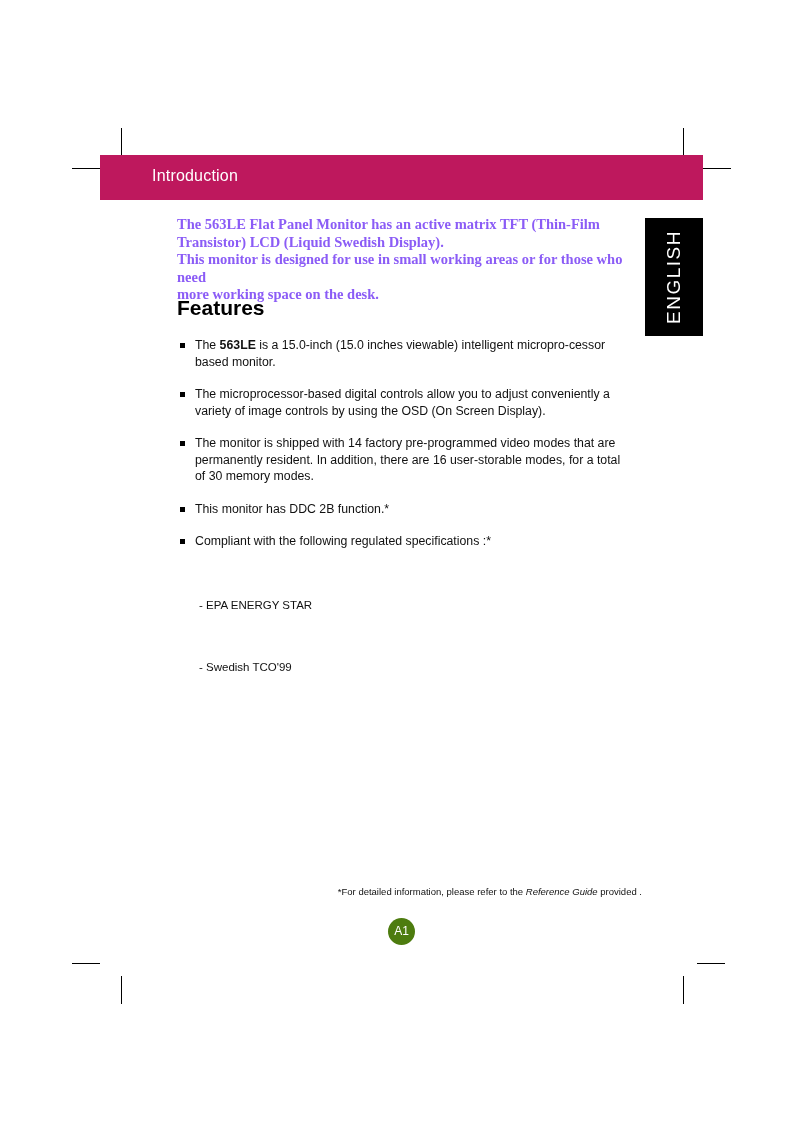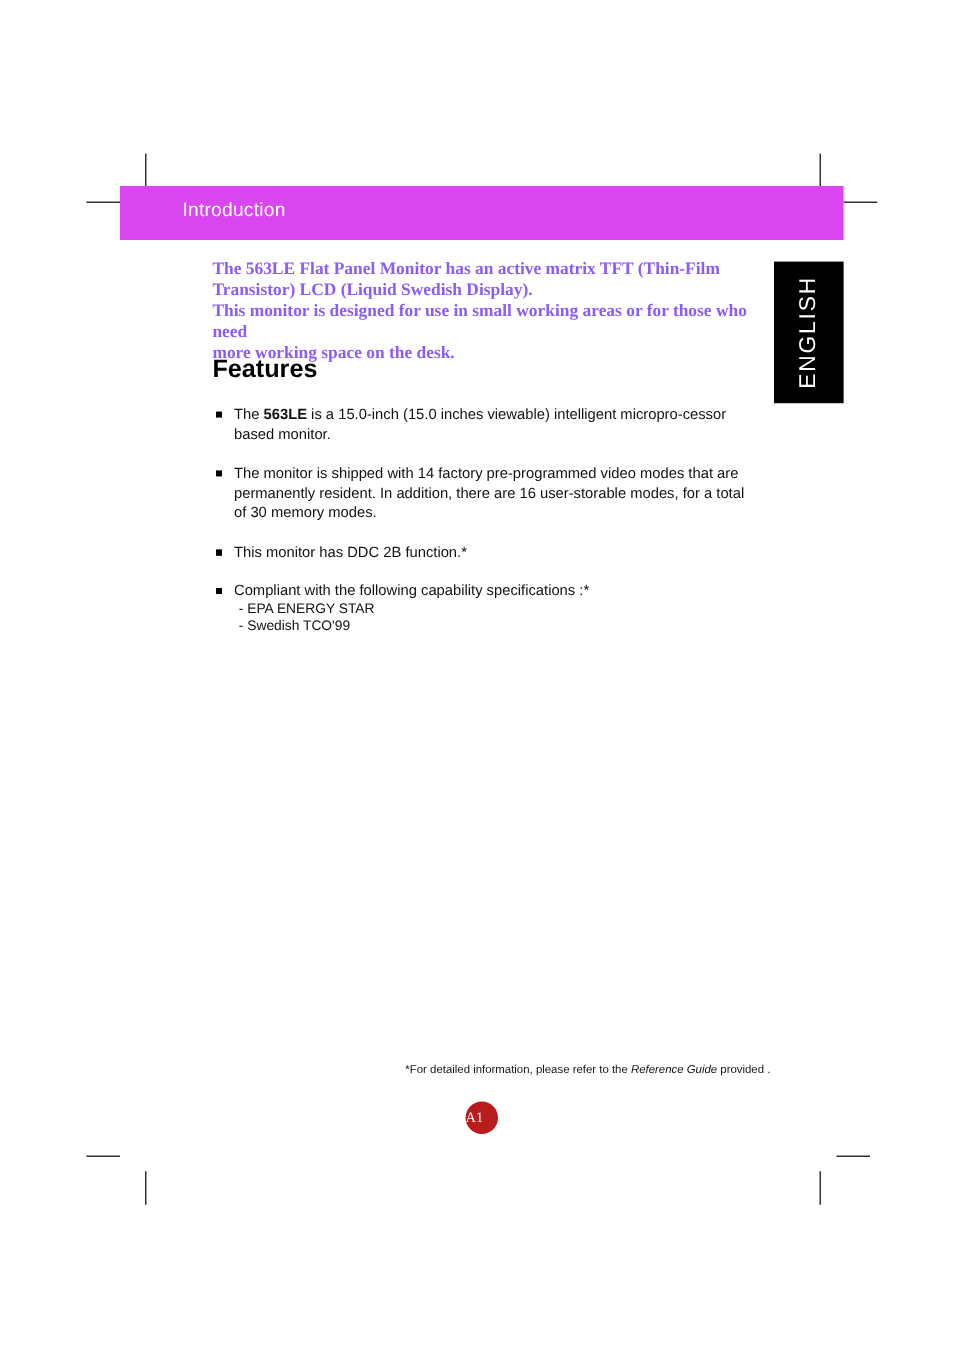--- a/index.html
+++ b/index.html
@@ -30,21 +30,21 @@
   .crop-v { width: 1px; height: 28px; }
   .crop-h { height: 1px; width: 28px; }
 
   
   .banner {
     position: absolute;
     left: 100px;
     top: 155px;
     width: 603px;
     height: 45px;
-    background: #d946ef;
+    background: #be185d;
   }
   .banner-title {
     position: absolute;
     left: 52px;
     top: 12px;
     color: #ffffff;
     font-size: 16px;
     letter-spacing: .2px;
     font-family: "Liberation Sans", sans-serif;
   }
@@ -117,20 +117,21 @@
     width: 5px;
     height: 5px;
     background: #000;
   }
   .bullet b { font-weight: bold; margin-top: 32px; }
   .sub {
     display: block;
     font-size: 11.5px;
     line-height: 14px;
     padding-left: 4px;
+    margin-top: 48px;
   }
 
   
   .footnote {
     position: absolute;
     left: 322px;
     top: 886px;
     width: 320px;
     font-size: 9.5px;
     font-family: "Liberation Sans", sans-serif;
@@ -140,25 +141,25 @@
   .footnote i { font-style: italic; }
 
   
   .pagenum {
     position: absolute;
     left: 388px;
     top: 918px;
     width: 27px;
     height: 27px;
     border-radius: 50%;
-    background: #b91c1c;
+    background: #4d7c0f;
     color: #fff;
     font-size: 12px;
-    font-family: Liberation Serif, serif;
-    text-align: left;
+    font-family: Liberation Sans, sans-serif;
+    text-align: center;
     line-height: 27px;
   }
 </style>
 </head>
 <body>
 
 <div class="page">
 
   <div class="crop crop-v" style="left:121px; top:128px;"></div>
   <div class="crop crop-v" style="left:683px; top:128px;"></div>
@@ -187,38 +188,42 @@
   <div class="features-head">Features</div>
 
   <div class="bullets">
 
     <div class="bullet">
       <span class="sq"></span>
       <span>The </span><b>563LE</b><span> is a 15.0-inch (15.0 inches viewable) intelligent micropro-cessor based monitor.</span>
     </div>
 
 
+    <div class="bullet">
+      <span class="sq"></span>
+      <span>The microprocessor-based digital controls allow you to adjust conveniently a variety of image controls by using the OSD (On Screen Display).</span>
+    </div>
 
     <div class="bullet">
       <span class="sq"></span>
       <span>The monitor is shipped with 14 factory pre-programmed video modes that are permanently resident. In addition, there are 16 user-storable modes, for a total of 30 memory modes.</span>
     </div>
 
     <div class="bullet">
       <span class="sq"></span>
     </div>
 
     <div class="bullet">
       <span class="sq"></span>
       <span>This monitor has DDC 2B function.*</span>
     </div>
 
     <div class="bullet">
       <span class="sq"></span>
-      <span>Compliant with the following capability specifications :*</span>
+      <span>Compliant with the following regulated specifications :*</span>
       <span class="sub">- EPA ENERGY STAR</span>
       <span class="sub">- Swedish TCO'99</span>
     </div>
 
   </div>
 
   <div class="footnote">
     <span>*For detailed information, please refer to the </span><i>Reference Guide</i><span> provided .</span>
   </div>
 

